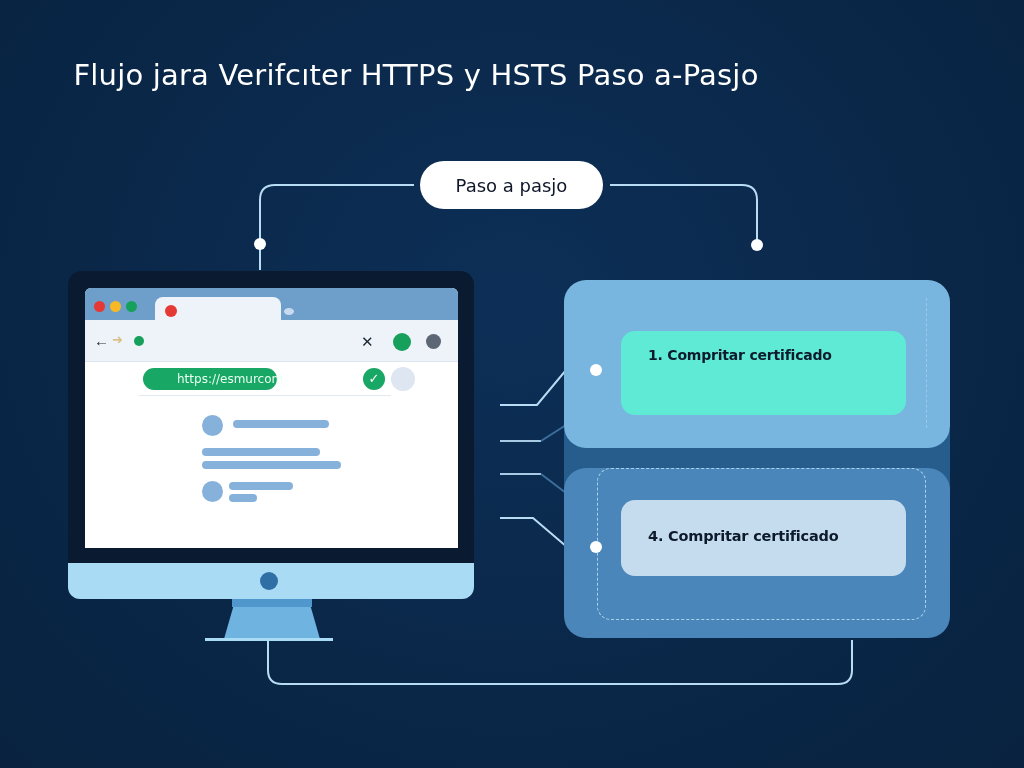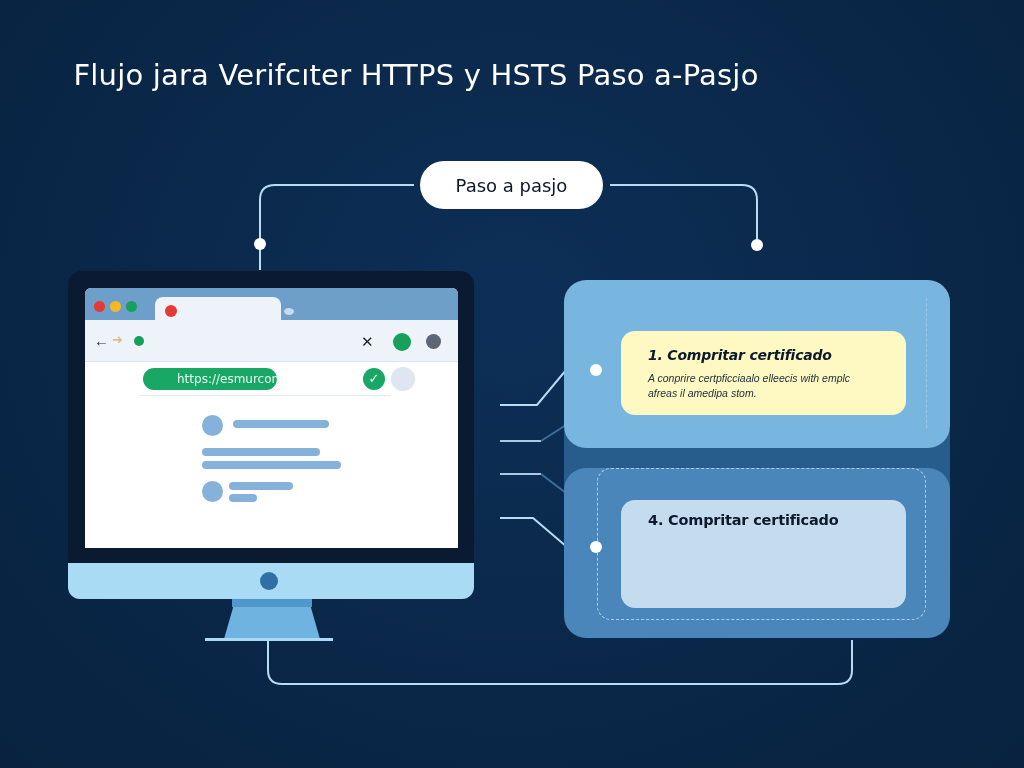--- a/index.html
+++ b/index.html
@@ -105,22 +105,22 @@
       border: 1.5px dashed #a9d2f0; border-radius: 14px;
     }
     .dash-vert {
       position: absolute; left: 926px; top: 298px; width: 0; height: 130px;
       border-left: 1px dashed #a9d2f0; opacity: 0.7;
     }
     .card {
       position: absolute; left: 621px; width: 285px; border-radius: 14px; padding: 16px 26px 0 27px;
       color: #0c1a2b;
     }
-    .card-1 { top: 331px; height: 84px; background: #fef9c3; font-style: italic; }
-    .card-2 { top: 500px; height: 108px; background: #c5dcee; padding-top: 12px; }
+    .card-1 { top: 331px; height: 84px; background: #5eead4; }
+    .card-2 { top: 500px; height: 76px; background: #c5dcee; padding-top: 28px; }
     .card h3 { font-size: 14px; font-weight: bold; margin-bottom: 8px; font-family: "DejaVu Sans", sans-serif; letter-spacing: -0.2px; }
     .card-2 h3 { font-size: 14.5px; margin-bottom: 4px; }
     .card p { font-size: 10.5px; line-height: 15px; color: #23303f; }
     .card-2 p { line-height: 13px; font-size: 10px; }
   </style>
 </head>
 <body>
 
 <div class="title">Flujo jara Verifcıter HTTPS y HSTS Paso a-Pasjo</div>
 
@@ -197,18 +197,17 @@
 
 <svg class="wires" viewBox="0 0 1024 768">
   <g fill="#ffffff">
     <circle cx="596" cy="370" r="6"></circle>
     <circle cx="596" cy="547" r="6"></circle>
   </g>
 </svg>
 
 <div class="card card-1">
   <h3>1. Compritar certificado</h3>
-  <p>A conprire certpficciaalo elleecis with emplc afreas il amedipa stom.</p>
 </div>
 
 <div class="card card-2">
   <h3>4. Compritar certificado</h3>
 </div>
 
 </body></html>

